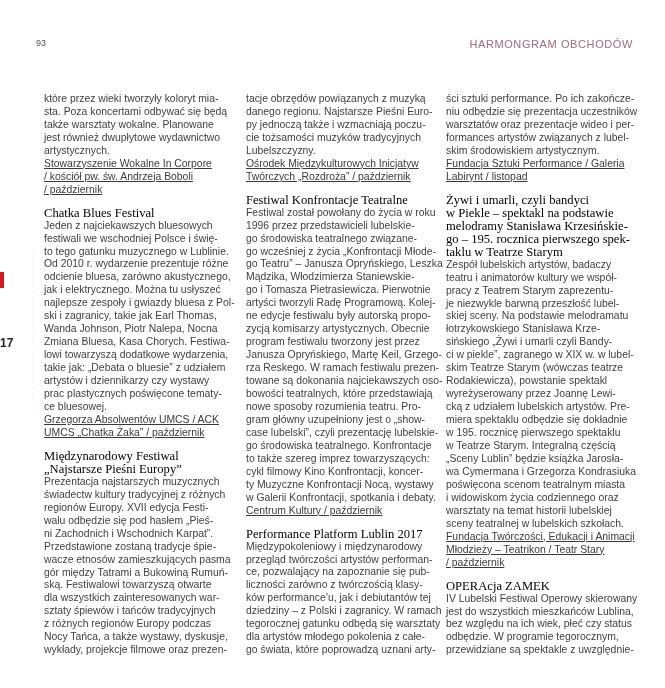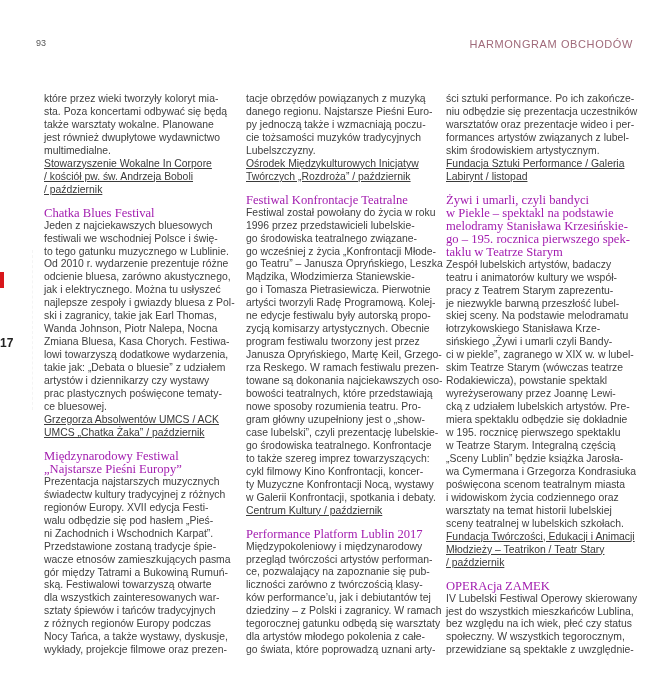--- a/index.html
+++ b/index.html
@@ -36,21 +36,21 @@
     font-family: "Liberation Sans", sans-serif;
     color: #404040;
   }
   .col1 { left: 44px; width: 188px; }
   .col2 { left: 246px; width: 190px; }
   .col3 { left: 446px; width: 196px; }
   .line { white-space: nowrap; }
   .credit { text-decoration: underline; color: #3a3a3a; cursor: pointer; margin-top: 26px; }
   .heading {
     font-family: "Liberation Serif", serif;
-    color: #a21caf; font-size: 12.6px; line-height: 13px;
+    color: #000000; font-size: 12.6px; line-height: 13px;
     margin-top: 10px; white-space: nowrap;
   }
   .block { margin: 0; }
 </style>
 </head>
 <body>
 
 <div>
   <div class="page-num">93</div>
   <div class="running-head">HARMONGRAM OBCHODÓW</div>
@@ -58,21 +58,21 @@
   <div class="margin-red"></div>
   <div class="margin-num">17</div>
 
   <div class="col col1">
       <div class="block">
         <div>
           <div class="line">które przez wieki tworzyły koloryt mia-</div>
           <div class="line">sta. Poza koncertami odbywać się będą</div>
           <div class="line">także warsztaty wokalne. Planowane</div>
           <div class="line">jest również dwupłytowe wydawnictwo</div>
-          <div class="line">multimedialne.</div>
+          <div class="line">artystycznych.</div>
         </div>
         <div>
           <div class="line"><span class="credit">Stowarzyszenie Wokalne In Corpore</span></div>
           <div class="line"><span class="credit">/ kościół pw. św. Andrzeja Boboli</span></div>
           <div class="line"><span class="credit">/ październik</span></div>
         </div>
       </div>
       <div class="block">
         <div class="heading">
           <div class="line">Chatka Blues Festival</div>
@@ -238,18 +238,18 @@
         </div>
       </div>
       <div class="block">
         <div class="heading">
           <div class="line">OPERAcja ZAMEK</div>
         </div>
         <div>
           <div class="line">IV Lubelski Festiwal Operowy skierowany</div>
           <div class="line">jest do wszystkich mieszkańców Lublina,</div>
           <div class="line">bez względu na ich wiek, płeć czy status</div>
-          <div class="line">społeczny. W wszystkich tegorocznym,</div>
+          <div class="line">odbędzie. W programie tegorocznym,</div>
           <div class="line">przewidziane są spektakle z uwzględnie-</div>
         </div>
       </div>
     </div>
 </div>
 
 </body></html>

